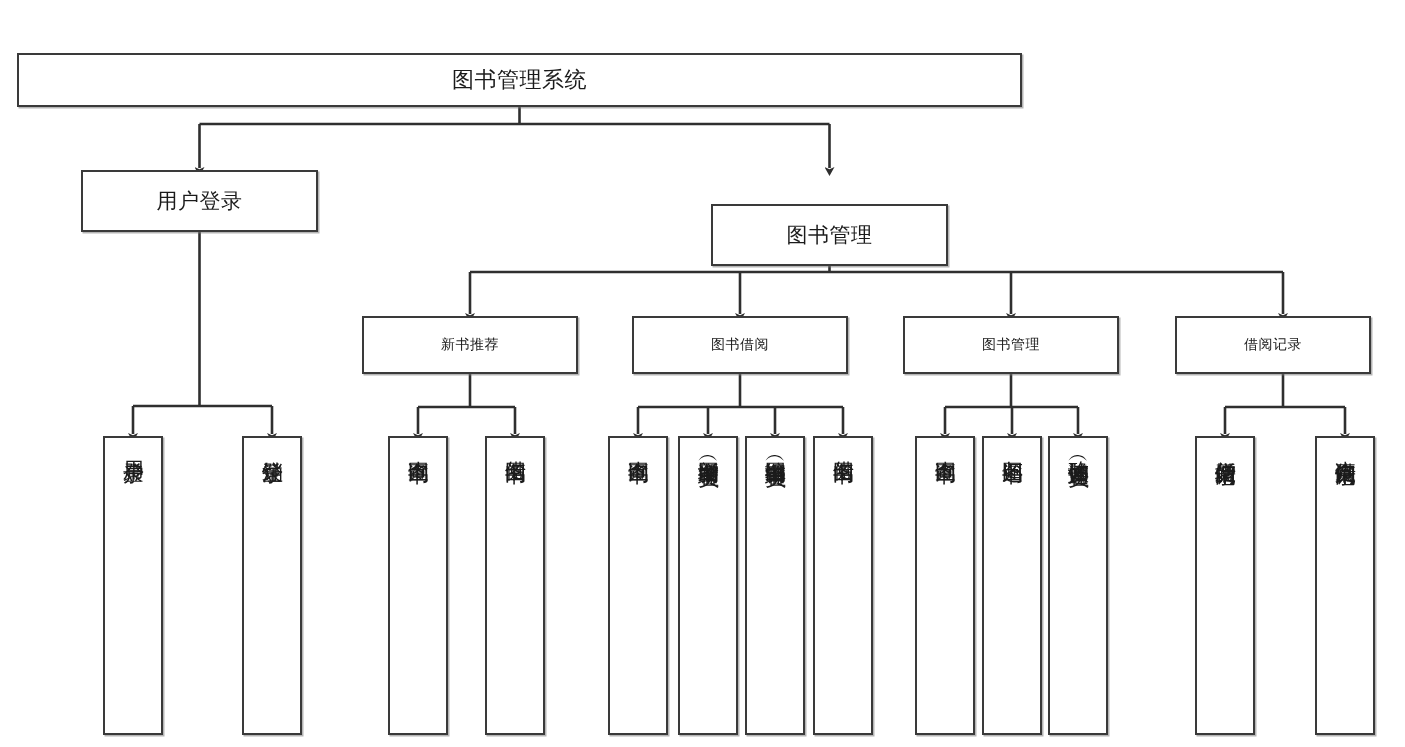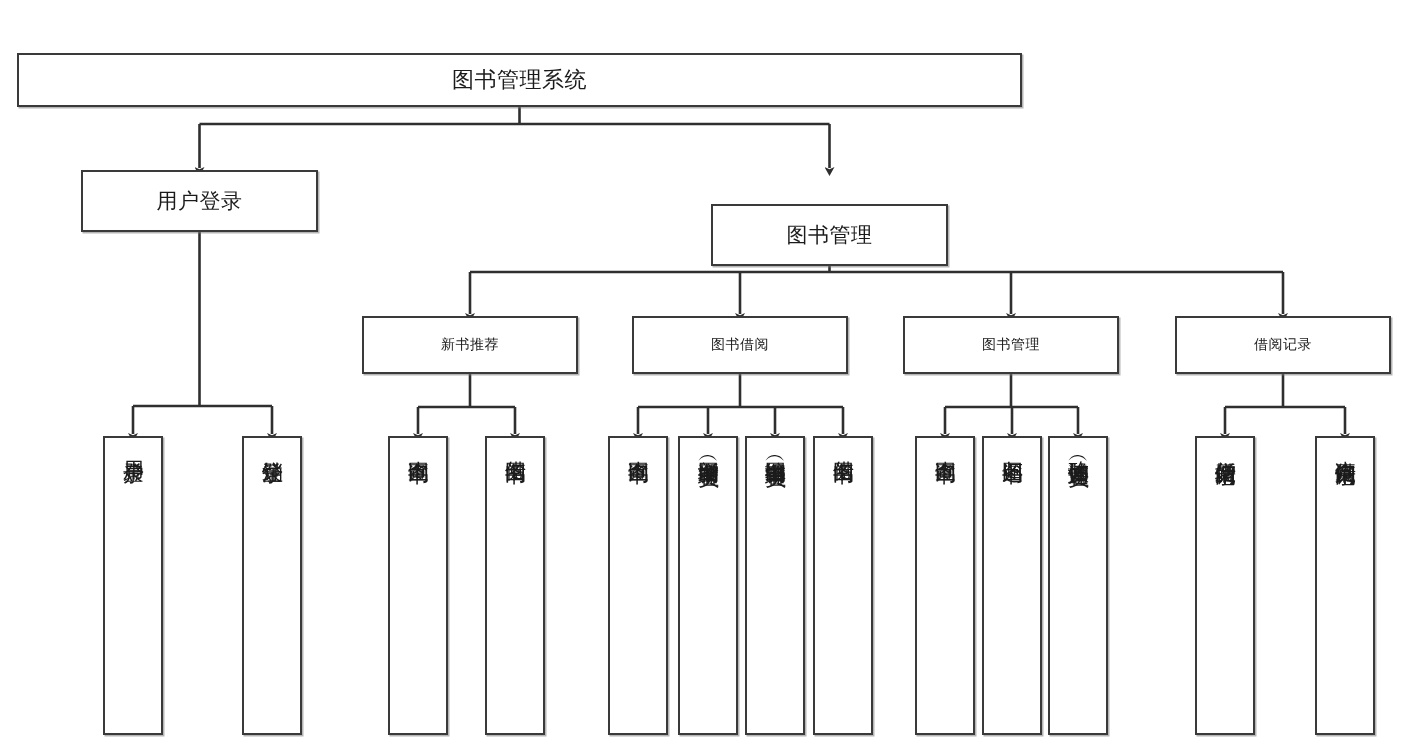--- a/index.html
+++ b/index.html
@@ -137,21 +137,21 @@
       </div>
       <div class="node-box level-3" style="left: 362px; top: 316px; width: 216px; height: 58px;">
         <span class="node-label">新书推荐</span>
       </div>
       <div class="node-box level-3" style="left: 632px; top: 316px; width: 216px; height: 58px;">
         <span class="node-label">图书借阅</span>
       </div>
       <div class="node-box level-3" style="left: 903px; top: 316px; width: 216px; height: 58px;">
         <span class="node-label">图书管理</span>
       </div>
-      <div class="node-box level-3" style="left: 1175px; top: 316px; width: 216px; height: 58px;">
+      <div class="node-box level-3" style="left: 1175px; top: 316px; width: 196px; height: 58px;">
         <span class="node-label">借阅记录</span>
       </div>
       <div class="node-box level-4 leaf" style="left: 103px; top: 436px; width: 60px; height: 299px;">
         <span class="node-label">用户登录</span>
       </div>
       <div class="node-box level-4 leaf" style="left: 242px; top: 436px; width: 60px; height: 299px;">
         <span class="node-label">注销登录</span>
       </div>
       <div class="node-box level-4 leaf" style="left: 388px; top: 436px; width: 60px; height: 299px;">
         <span class="node-label">查询图书</span>

